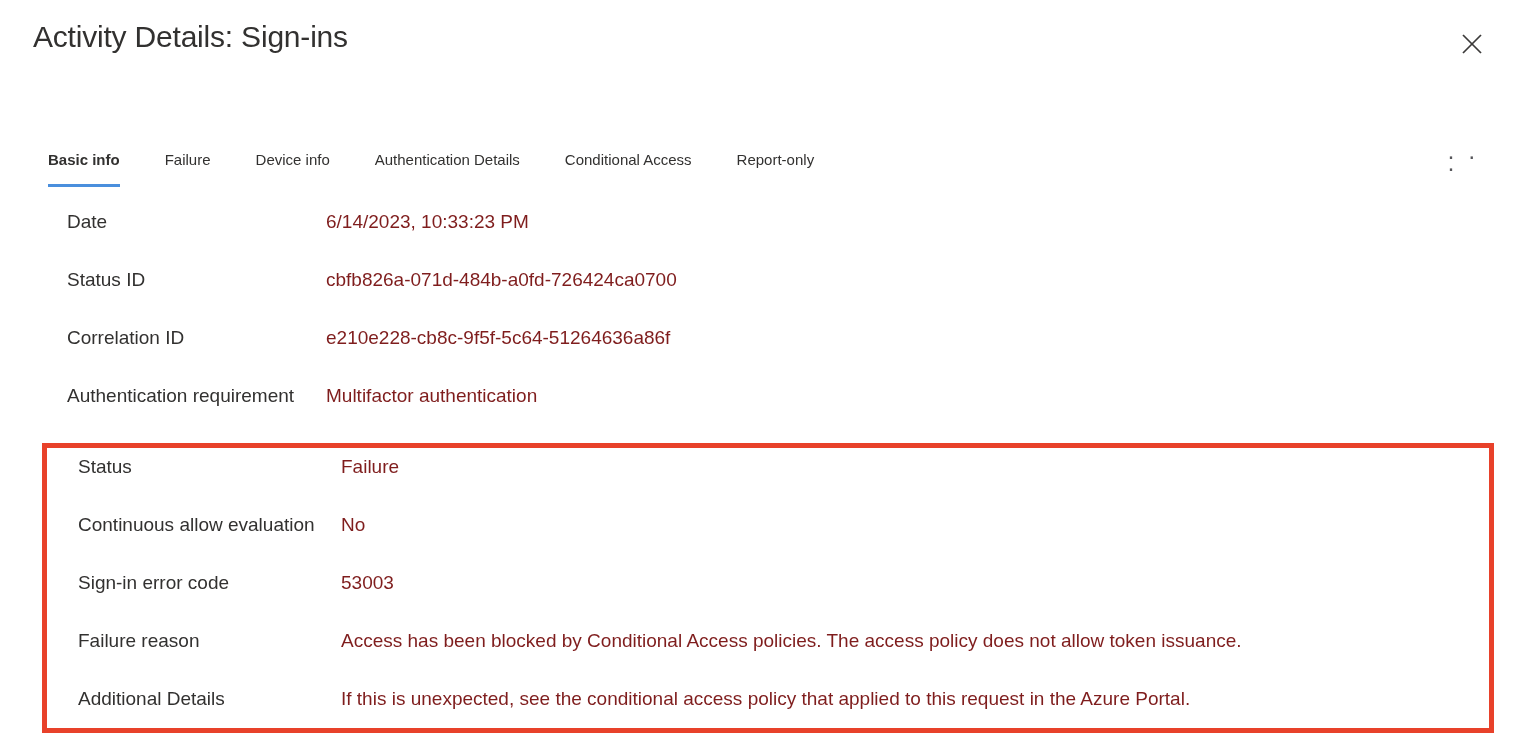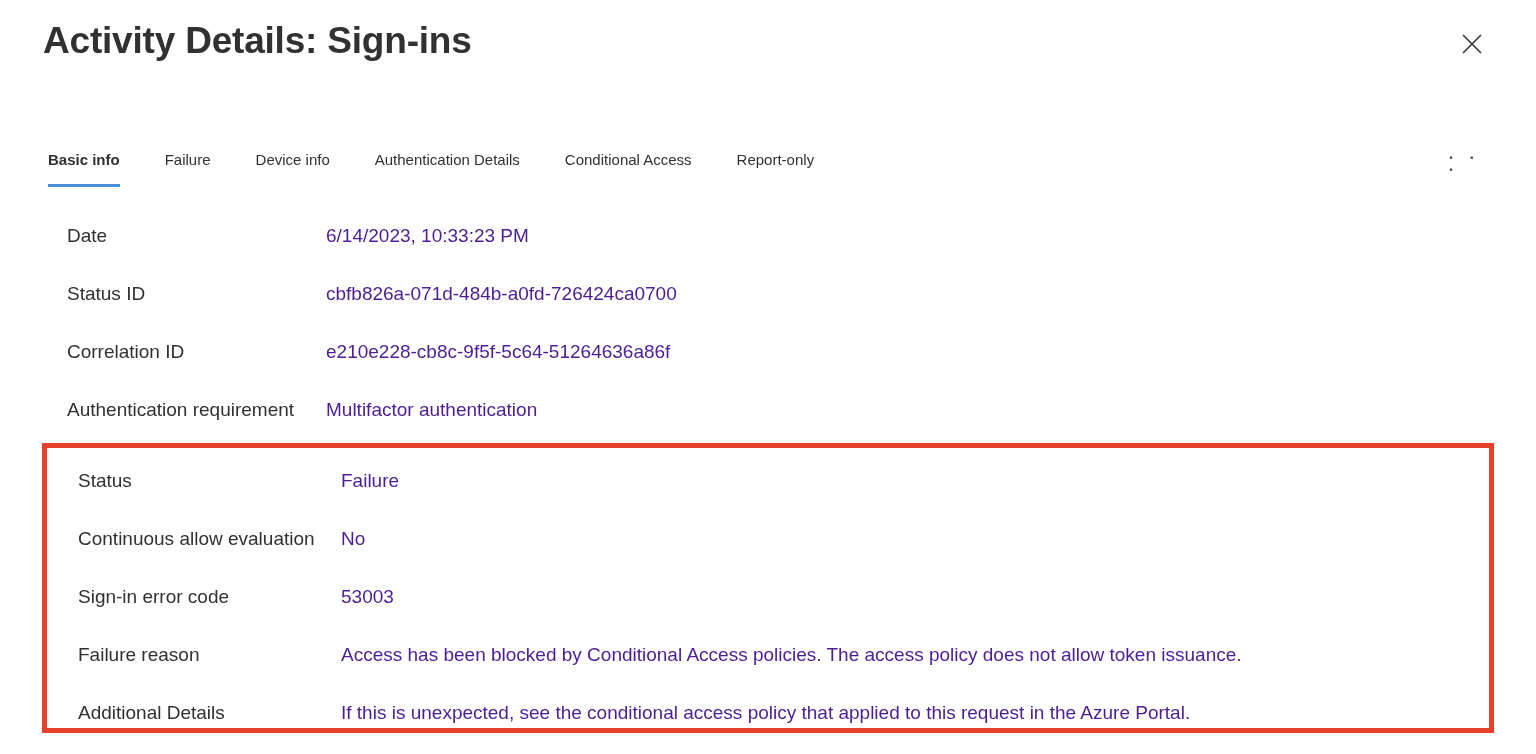--- a/index.html
+++ b/index.html
@@ -25,26 +25,25 @@
     position: absolute;
     top: 0;
     left: 0;
     width: 1536px;
     height: 100px;
   }
   .panel-title {
     position: absolute;
     left: 33px;
     top: 20px;
-    font-size: 37px;
-    font-weight: bold;
+    font-size: 30px;
+    font-weight: normal;
     color: #323130;
     letter-spacing: -0.2px;
     white-space: nowrap;
-    margin-left: 10px;
   }
   .close-button {
     position: absolute;
     left: 1452px;
     top: 24px;
     width: 40px;
     height: 40px;
     display: flex;
     align-items: center;
     justify-content: center;
@@ -113,34 +112,34 @@
   
   .details-top {
     position: absolute;
     left: 0;
     top: 207px;
     width: 1536px;
   }
   .row {
     position: relative;
     display: flex;
-    align-items: center;
+    align-items: flex-start;
     height: 58px;
   }
   .row-label {
     width: 326px;
     padding-left: 67px;
     font-size: 19px;
     color: #323130;
     line-height: 30px;
     white-space: nowrap;
   }
   .row-value {
     font-size: 19px;
-    color: #4c1d95;
+    color: #7f1d1d;
     line-height: 30px;
     white-space: nowrap;
   }
 
   
   .highlight-box {
     position: absolute;
     left: 42px;
     top: 443px;
     width: 1452px;

